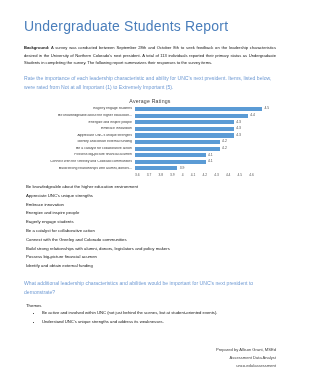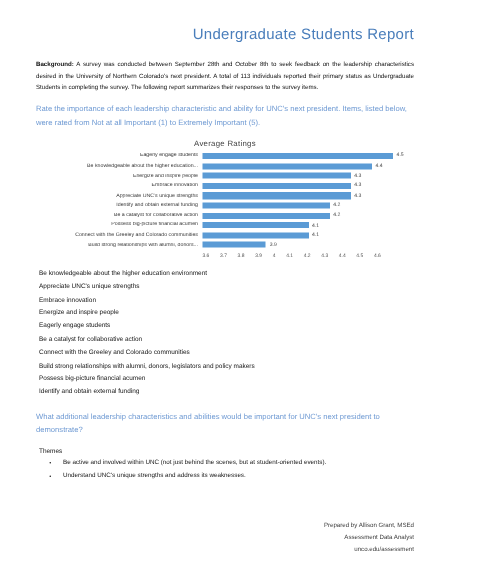--- a/index.html
+++ b/index.html
@@ -10,23 +10,23 @@
     color:#1a1a1a;
     overflow:hidden;
   }
   .page{
     width:298px;height:386px;
     box-sizing:border-box;
     padding:14px 22px 0 24px;
     position:relative;
   }
   .doc-title{
-    text-align:right;
+    text-align:left;
     color:#4a7ebb;
-    font-size:10px;
+    font-size:14px;
     letter-spacing:.2px;
     margin:4px 0 10px 0;
     font-weight:400;
   }
   .background-para{
     font-size:4.1px;
     line-height:1.85;
     color:#111;
     text-align:justify;
     margin:0 0 7px 0;

